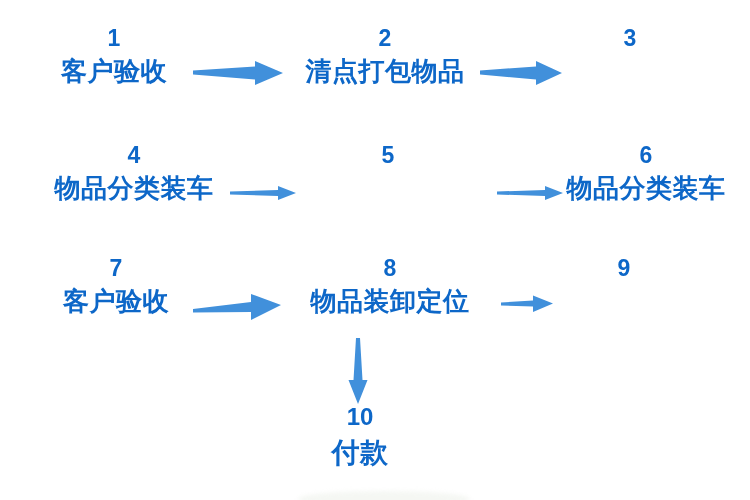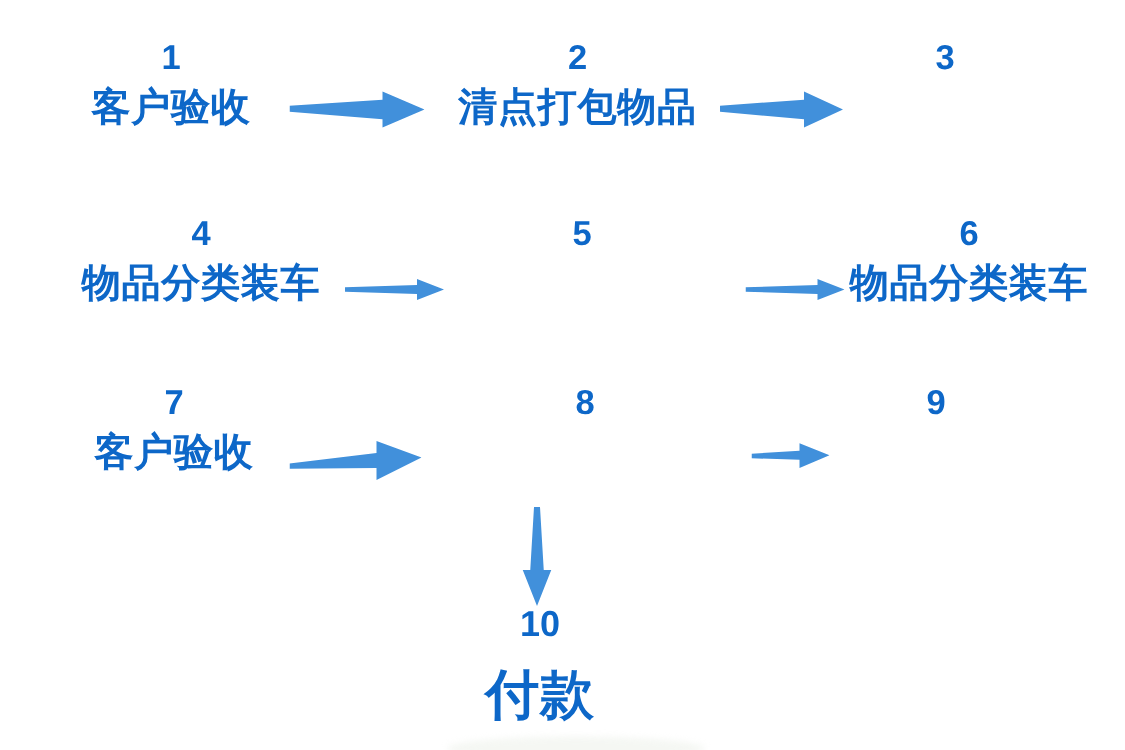--- a/index.html
+++ b/index.html
@@ -37,24 +37,24 @@
     font-size: 26px;
     font-weight: bold;
     color: var(--text-blue);
     line-height: 30px;
     white-space: nowrap;
     letter-spacing: 0.5px;
   }
   .step.final .num {
     font-size: 24px;
     line-height: 30px;
-    margin-bottom: 12px;
+    margin-bottom: 2px;
   }
   .step.final .label {
-    font-size: 36px;
+    font-size: 28px;
     line-height: 38px;
   }
   .arrow {
     position: absolute;
   }
   .arrow polygon {
     fill: var(--arrow-blue);
   }
   .bottom-artifact {
     position: absolute;
@@ -110,20 +110,21 @@
   <svg class="arrow" style="left:497px; top:183px;" width="66" height="20" viewBox="0 0 66 20">
     <polygon points="0,8.5 48,7 48,3 66,10 48,17 48,13 0,11.5"></polygon>
   </svg>
 
   <div class="step" style="left:116px; top:254px;">
     <div class="num">7</div>
     <div class="label">客户验收</div>
   </div>
   <div class="step" style="left:390px; top:254px;">
     <div class="num">8</div>
+    <div class="label">物品装卸定位</div>
   </div>
   <div class="step" style="left:624px; top:254px;">
     <div class="num">9</div>
   </div>
 
   <svg class="arrow" style="left:193px; top:288px;" width="88" height="34" viewBox="0 0 88 34">
     <polygon points="0,21 58,14 58,6 88,17 58,32 58,24 0,24.5"></polygon>
   </svg>
   <svg class="arrow" style="left:501px; top:293px;" width="52" height="22" viewBox="0 0 52 22">
     <polygon points="0,9.5 32,7.5 32,2.5 52,10.5 32,19 32,13.5 0,12.5"></polygon>

